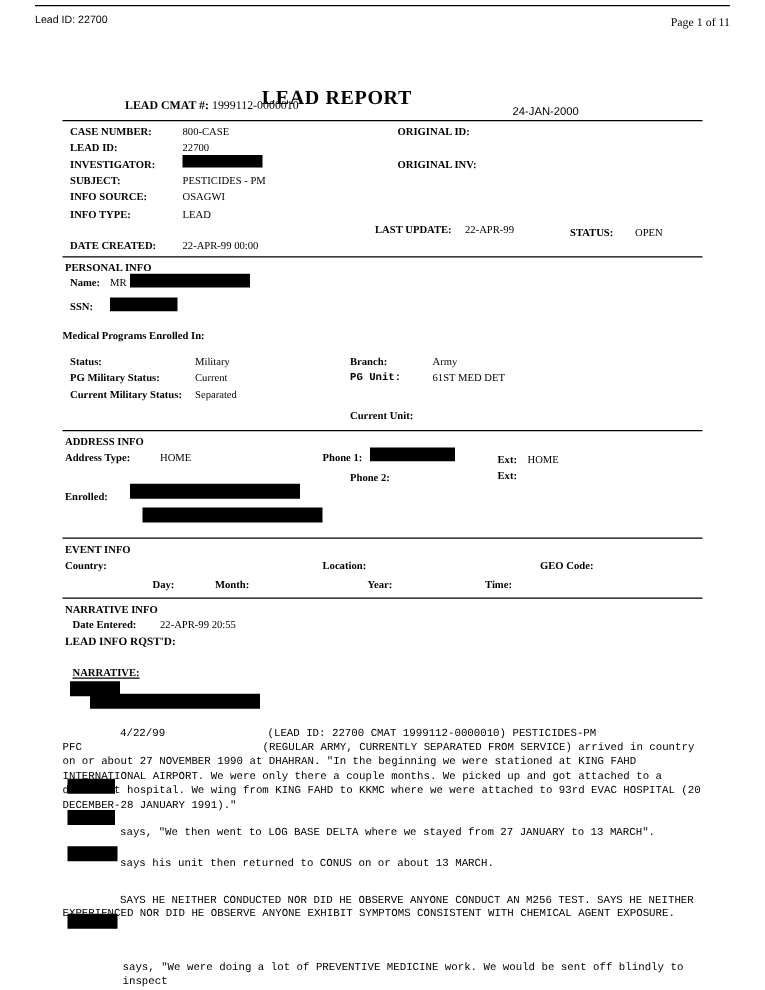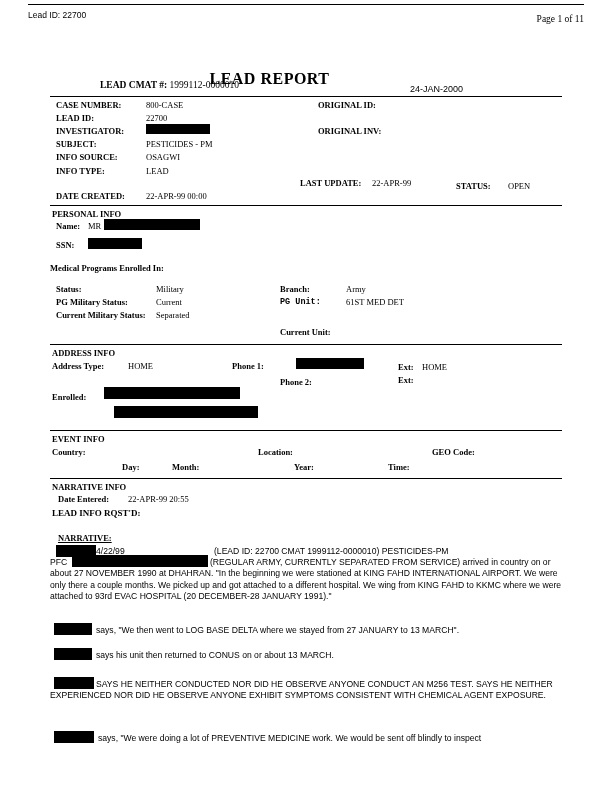--- a/index.html
+++ b/index.html
@@ -105,22 +105,23 @@
     position: absolute;
     font-size: 8.5px;
     font-weight: bold;
     text-decoration: underline;
     font-family: "Liberation Serif", serif;
   }
   .para {
     position: absolute;
     font-size: 8.6px;
     line-height: 11.4px;
-    font-family: Liberation Sans, sans-serif;
+    font-family: Liberation Mono, monospace;
     text-align: left;
+    margin-top: 36px;
   }
   .thinline {
     position: absolute;
     background: #000;
     height: 1px;
   }
 </style>
 </head>
 <body>
 
@@ -192,21 +193,21 @@
 
   <span class="fld-label" style="left:56px; top:310px;">Current Military Status:</span>
   <span class="fld-val" style="left:156px; top:310px;">Separated</span>
 
   <span class="fld-label" style="left:280px; top:327px;">Current Unit:</span>
 
   <div class="rule" style="top:344px;"></div>
   <span class="sec-label" style="left:52px; top:348px;">ADDRESS INFO</span>
   <span class="fld-label" style="left:52px; top:361px;">Address Type:</span>
   <span class="fld-val" style="left:128px; top:361px;">HOME</span>
-  <span class="fld-label" style="left:232px; top:361px;">Phone 1:</span>
+  <span class="fld-label" style="left:258px; top:361px;">Phone 1:</span>
   <div class="redact" style="left:296px; top:358px; width:68px; height:11px;"></div>
   <span class="fld-label" style="left:398px; top:362px;">Ext:</span>
   <span class="fld-val" style="left:422px; top:362px;">HOME</span>
 
   <span class="fld-label" style="left:244px; top:377px;margin-left:36px;">Phone 2:</span>
   <span class="fld-label" style="left:398px; top:375px;">Ext:</span>
 
   <span class="fld-label" style="left:52px; top:392px;">Enrolled:</span>
   <div class="redact" style="left:104px; top:387px; width:136px; height:12px;"></div>
   <div class="redact" style="left:114px; top:406px; width:144px; height:12px;"></div>

